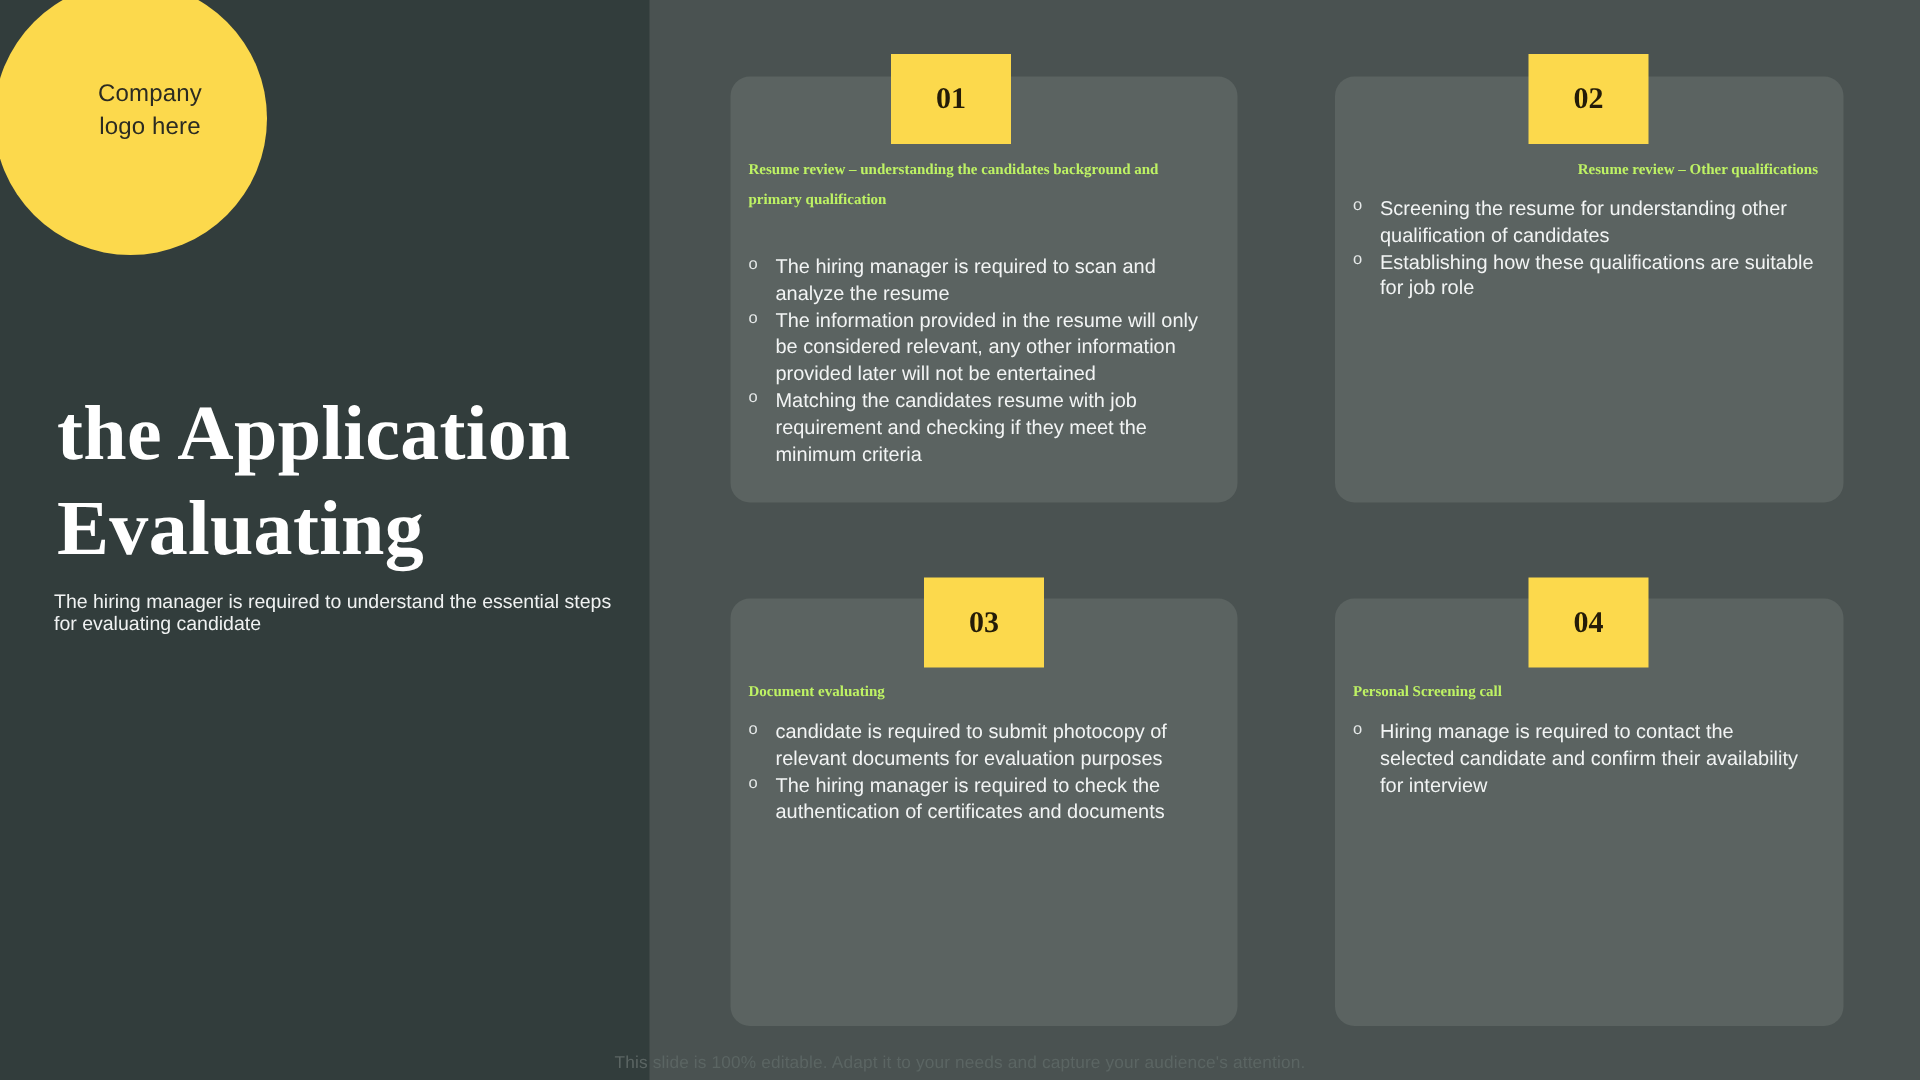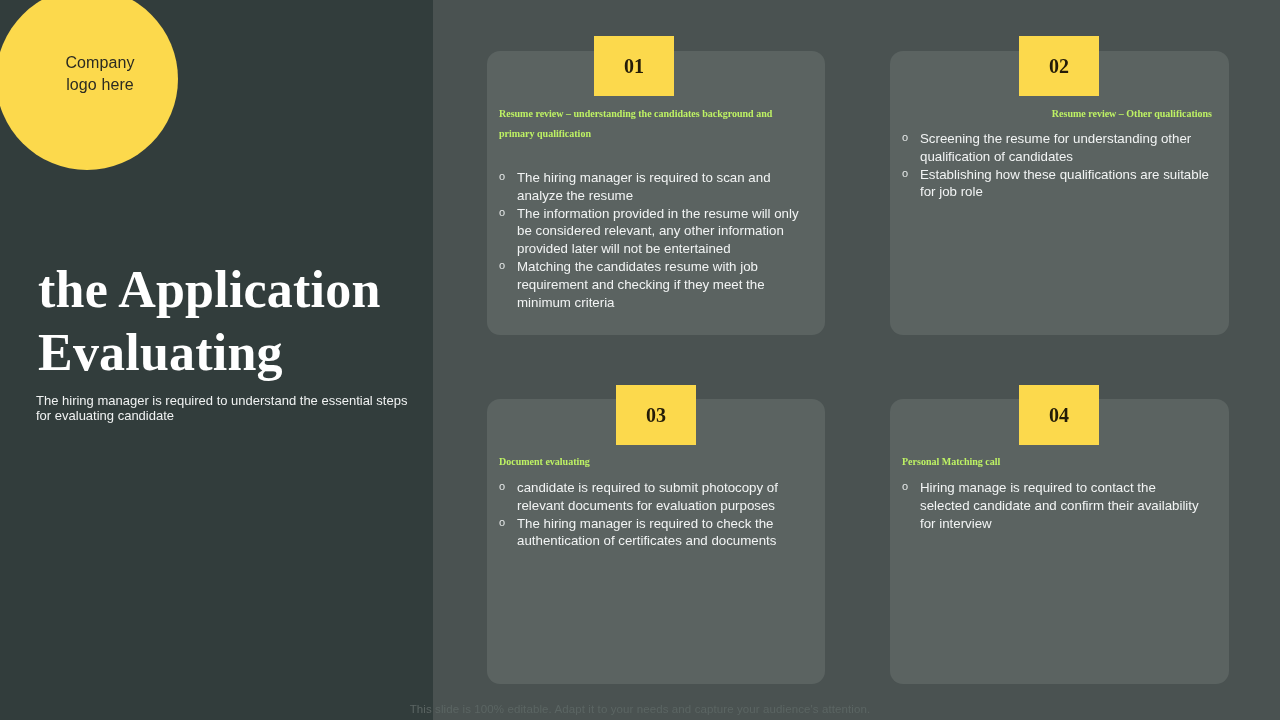--- a/index.html
+++ b/index.html
@@ -202,20 +202,20 @@
   <div class="card card-3"></div>
   <div class="badge badge-3">03</div>
   <div class="card-head head-3">Document  evaluating</div>
   <ul class="bullets bl-3">
     <li><span class="marker">o</span><span>candidate is required to submit photocopy of relevant documents for evaluation purposes</span></li>
     <li><span class="marker">o</span><span> The hiring manager is required to check the authentication of certificates and documents</span></li>
   </ul>
 
   <div class="card card-4"></div>
   <div class="badge badge-4">04</div>
-  <div class="card-head head-4">Personal Matching  call</div>
+  <div class="card-head head-4">Personal Screening  call</div>
   <ul class="bullets bl-4">
     <li><span class="marker">o</span><span>Hiring manage is required  to contact the selected candidate and confirm their availability  for interview</span></li>
   </ul>
 
   <div class="footer">This slide is 100% editable. Adapt it to your needs and capture your audience's attention.</div>
 
 </div>
 
 </body></html>

